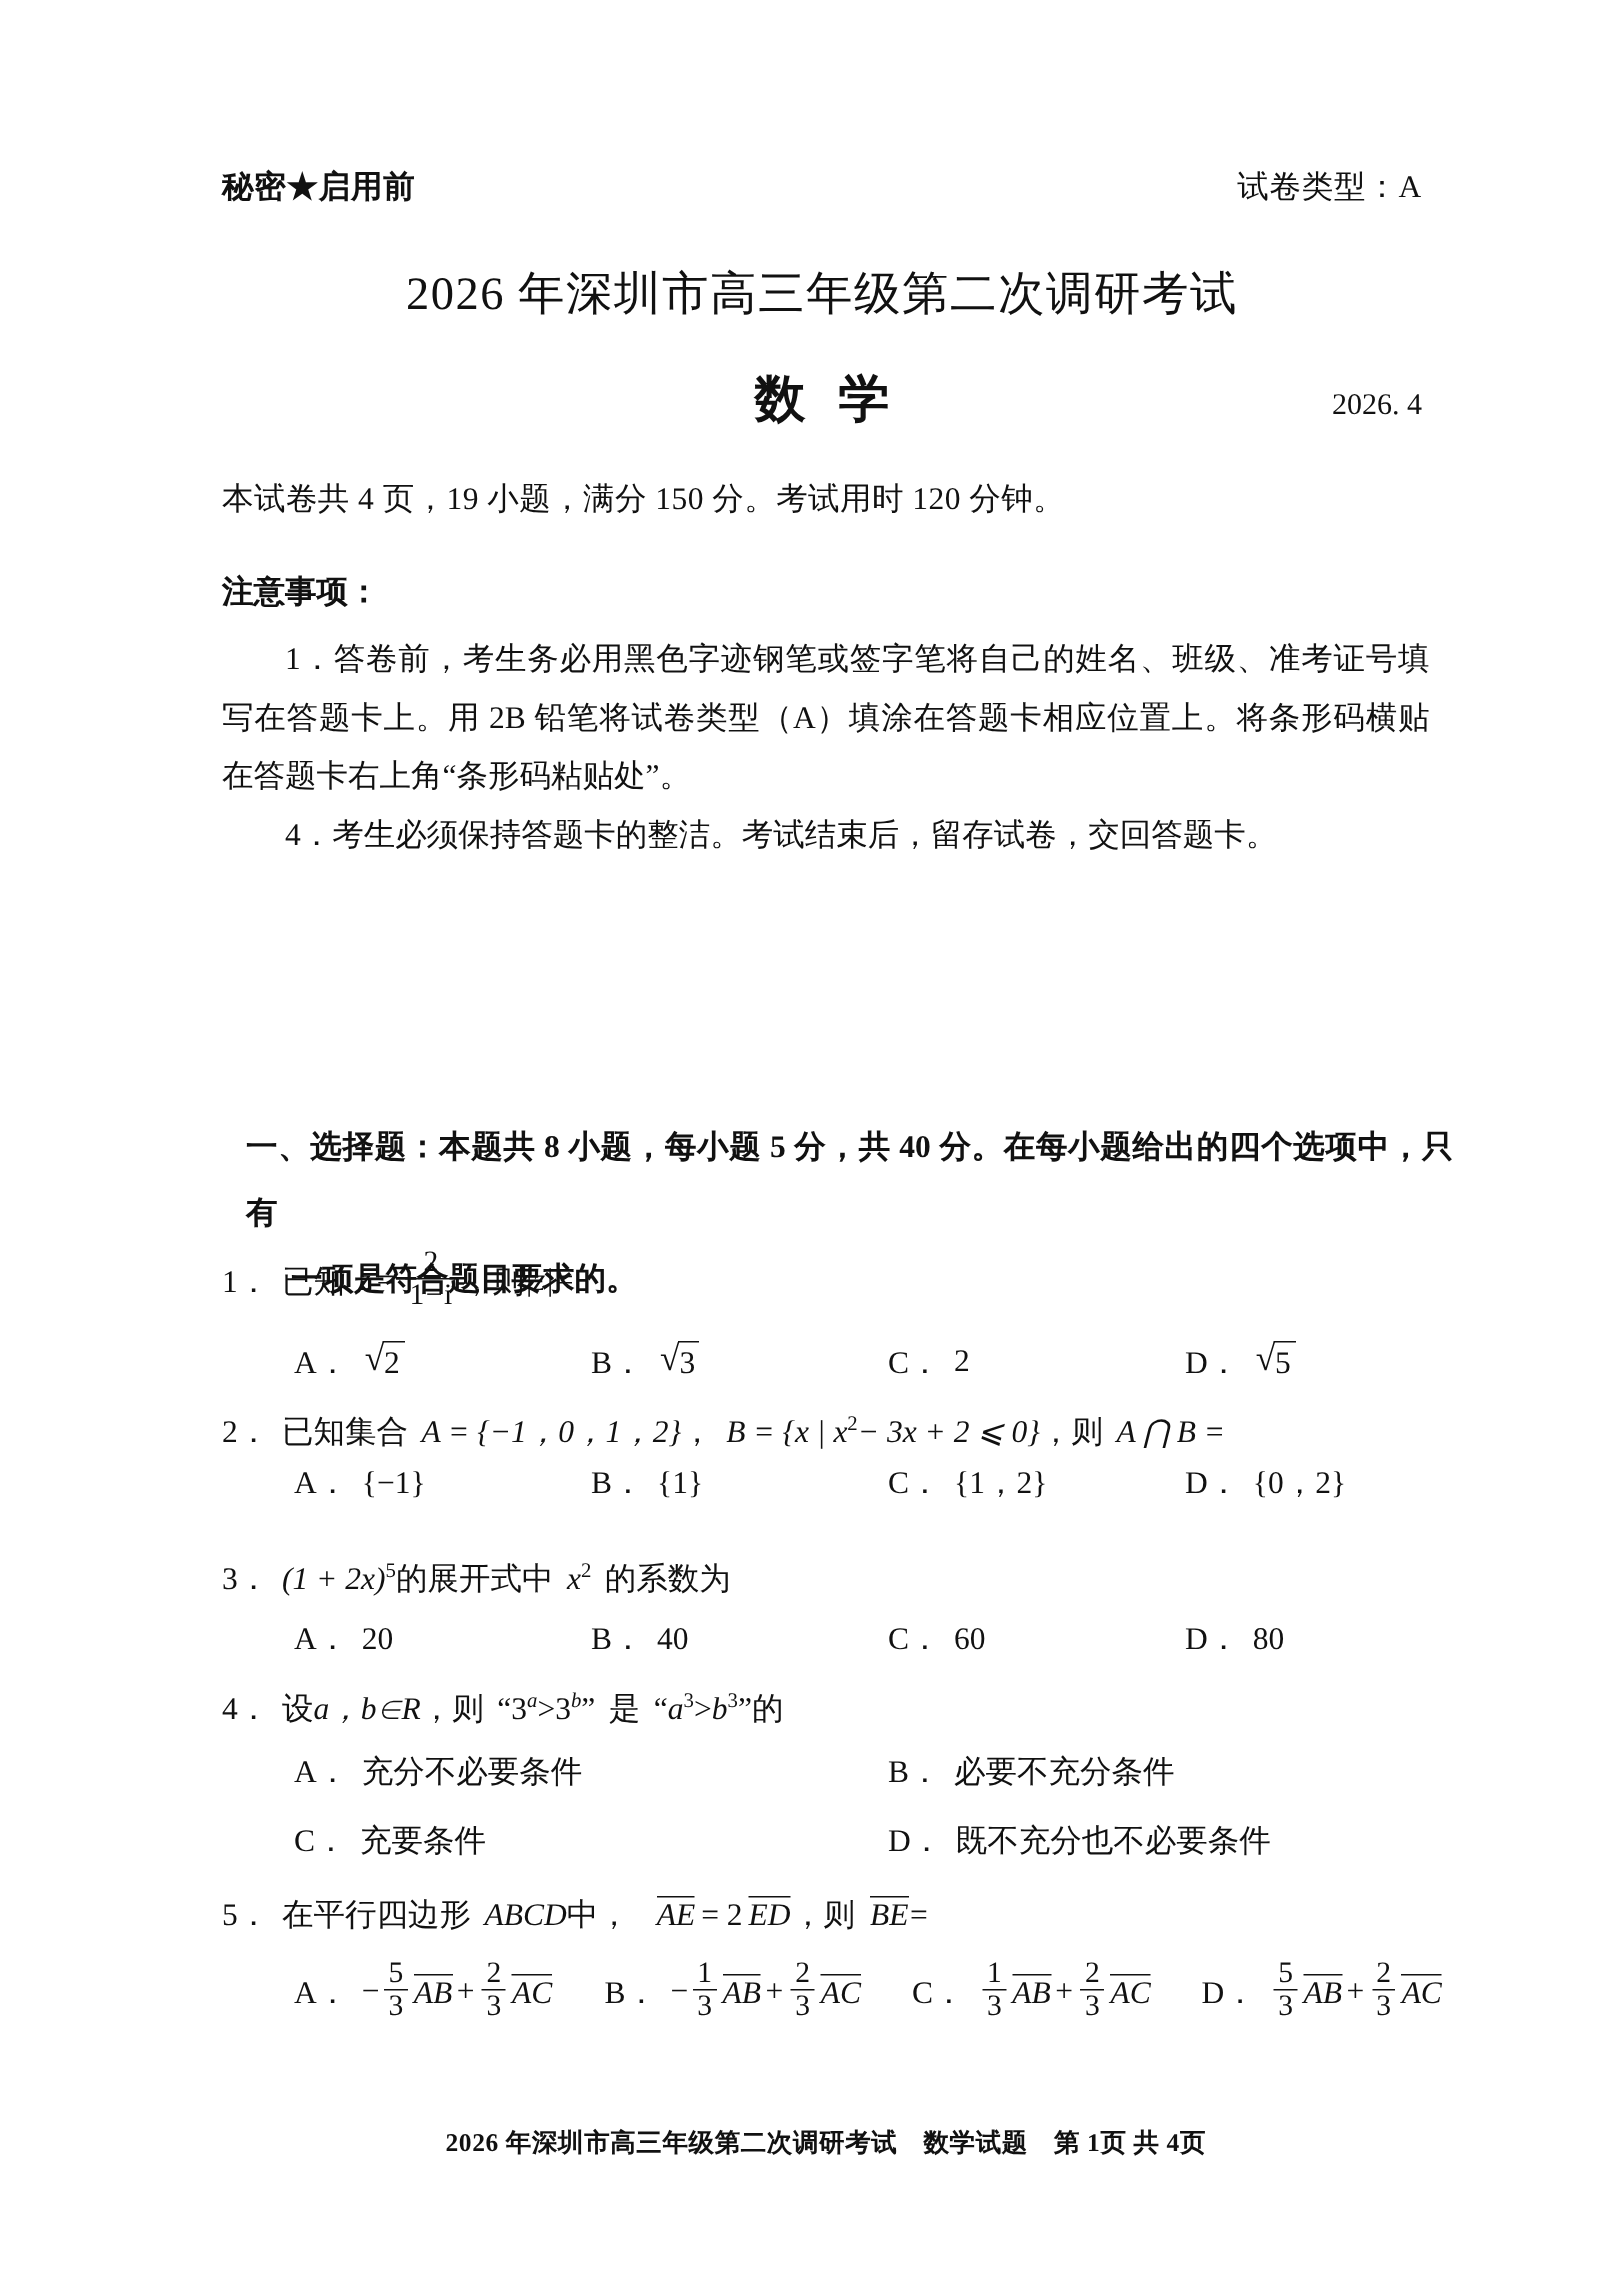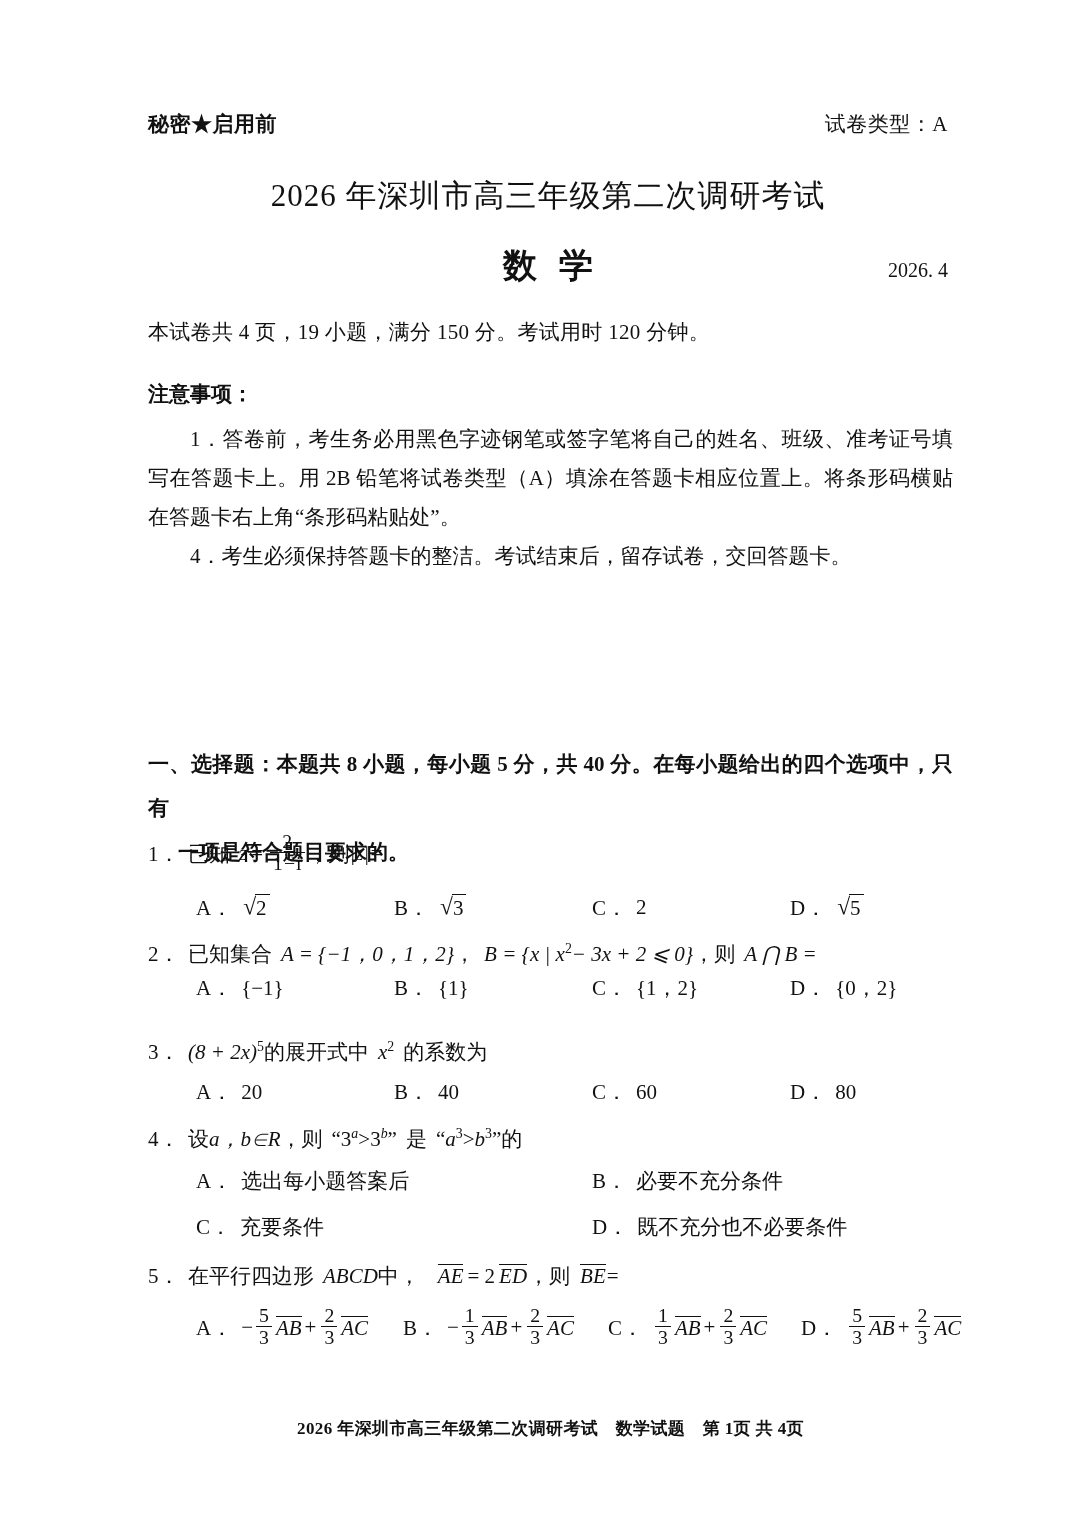--- a/index.html
+++ b/index.html
@@ -107,21 +107,21 @@
     text-justify: inter-ideograph;
   }
   .note-item {
     text-indent: 42px;
     margin: 0;
   }
 
   .sec-head {
     position: absolute;
     top: 742px;
-    left: 0;
+    left: 16px;
     width: 805px;
     font-size: 21px;
     font-weight: 700;
     line-height: 44px;
     text-align: justify;
     text-justify: inter-ideograph;
   }
   .sec-head .l2 { display: block; text-indent: 30px; }
 
   
@@ -329,21 +329,21 @@
         <span class="lab">D．</span>
         <span>{0，2}</span>
       </span>
     </div>
   </div>
 
   <div class="q" style="top:1038px;">
     <div class="q-stem">
       <span class="q-num">3．</span>
       <span class="q-body">
-        <span class="mi"><span>(8 + 2x)</span><span class="sup-n">5</span></span>
+        <span class="mi"><span>(1 + 2x)</span><span class="sup-n">5</span></span>
         <span>的展开式中</span>
         <span class="sp"></span>
         <span class="mi"><span>x</span><span class="sup-n">2</span></span>
         <span class="sp"></span>
         <span>的系数为</span>
       </span>
     </div>
     <div class="opts" style="margin-top:12px;">
       <span class="opt" style="left:48px;">
         <span class="lab">A．</span>
@@ -376,21 +376,21 @@
         <span class="sp"></span>
         <span>是</span>
         <span class="sp"></span>
         <span class="mi"><span class="mn">“</span><span>a</span><span class="sup-n">3</span><span class="mn">&gt;</span><span>b</span><span class="sup-n">3</span><span class="mn">”</span></span>
         <span>的</span>
       </span>
     </div>
     <div class="opts" style="margin-top:14px; height:92px;">
       <span class="opt" style="left:48px; top:0;">
         <span class="lab">A．</span>
-        <span>选出每小题答案后</span>
+        <span>充分不必要条件</span>
       </span>
       <span class="opt" style="left:444px; top:0;">
         <span class="lab">B．</span>
         <span>必要不充分条件</span>
       </span>
       <span class="opt" style="left:48px; top:46px;">
         <span class="lab">C．</span>
         <span>充要条件</span>
       </span>
       <span class="opt" style="left:444px; top:46px;">

